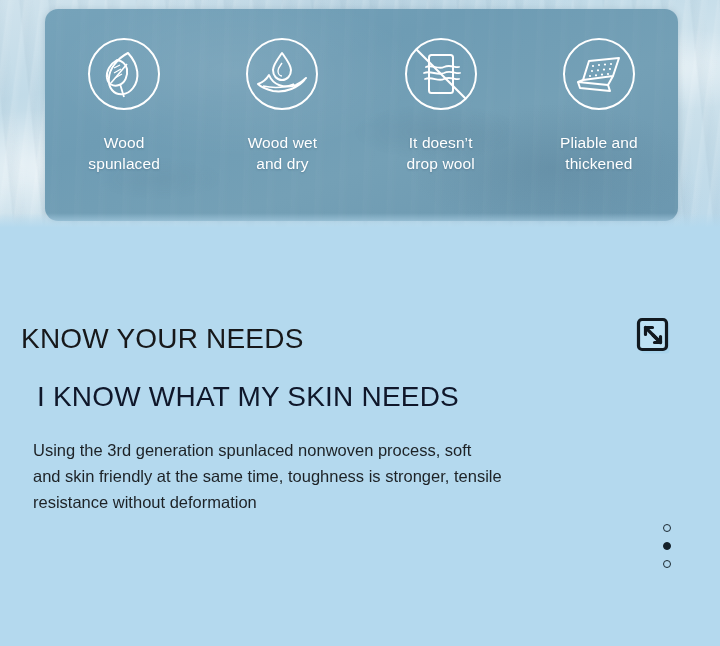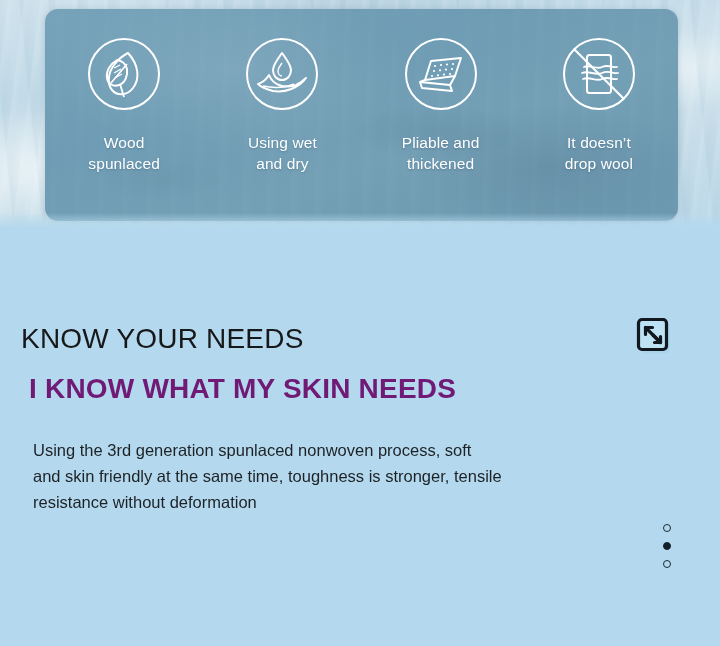--- a/index.html
+++ b/index.html
@@ -142,24 +142,24 @@
     font-size: 28px;
     font-weight: 400;
     color: #17181a;
     letter-spacing: 0.2px;
     white-space: nowrap;
   }
   .headline-2 {
     position: absolute;
     left: 21px;
     top: 136px;
-    margin: 8px;
+    margin: 16px;
     font-size: 28px;
-    font-weight: 700;
-    color: #701a75;
+    font-weight: 400;
+    color: #0f172a;
     letter-spacing: 0.2px;
     white-space: nowrap;
   }
   .body-text {
     position: absolute;
     left: 21px;
     top: 196px;
     width: 470px;
     margin: 12px;
     font-size: 16.5px;
@@ -235,22 +235,37 @@
 
         <div class="feature">
           <svg class="feature-icon" viewBox="0 0 86 86">
             <circle cx="43" cy="43" r="35" fill="none" stroke="#ffffff" stroke-width="2"></circle>
             <path d="M43 22 C48 29 52 34 52 39 C52 45 48 49 43 49 C38 49 34 45 34 39 C34 34 38 29 43 22 Z" fill="none" stroke="#ffffff" stroke-width="2" stroke-linejoin="round"></path>
             <path d="M43 32 C41 35 39 37 39 40 C39 43 41 45 43 45" fill="none" stroke="#ffffff" stroke-width="1.4"></path>
             <path d="M30 44 C34 54 45 58 57 54 C62 52 65 49 67 47 C60 57 46 62 34 60 C26 58 21 55 19 53 C22 52 27 49 30 44 Z" fill="none" stroke="#ffffff" stroke-width="2" stroke-linejoin="round"></path>
             <path d="M24 55 C33 57 45 57 55 53" fill="none" stroke="#ffffff" stroke-width="1.4"></path>
           </svg>
           <div class="feature-label">
-            <span>Using wet</span><br>
+            <span>Wood wet</span><br>
             <span>and dry</span>
+          </div>
+        </div>
+
+        <div class="feature">
+          <svg class="feature-icon" viewBox="0 0 86 86">
+            <circle cx="43" cy="43" r="35" fill="none" stroke="#ffffff" stroke-width="2"></circle>
+            <rect x="31" y="24" width="24" height="38" rx="2.5" fill="none" stroke="#ffffff" stroke-width="2"></rect>
+            <path d="M28 36 C34 33 40 39 46 36 C52 33 57 37 61 36" fill="none" stroke="#ffffff" stroke-width="1.8" stroke-linecap="round"></path>
+            <path d="M26 42 C33 39 39 45 46 42 C52 39 58 43 62 42" fill="none" stroke="#ffffff" stroke-width="1.8" stroke-linecap="round"></path>
+            <path d="M27 48 C34 45 40 51 46 48 C52 45 57 49 61 48" fill="none" stroke="#ffffff" stroke-width="1.8" stroke-linecap="round"></path>
+            <path d="M19 19 L67 67" fill="none" stroke="#ffffff" stroke-width="2.2" stroke-linecap="round"></path>
+          </svg>
+          <div class="feature-label">
+            <span>It doesn’t</span><br>
+            <span>drop wool</span>
           </div>
         </div>
 
         <div class="feature">
           <svg class="feature-icon" viewBox="0 0 86 86">
             <circle cx="43" cy="43" r="35" fill="none" stroke="#ffffff" stroke-width="2"></circle>
             <path d="M33 30 L63 27 L57 45 L27 49 Z" fill="none" stroke="#ffffff" stroke-width="2" stroke-linejoin="round"></path>
             <path d="M27 49 L22 51 L52 54 L57 45" fill="none" stroke="#ffffff" stroke-width="2" stroke-linejoin="round"></path>
             <path d="M22 51 L24 57 L54 60 L52 54" fill="none" stroke="#ffffff" stroke-width="2" stroke-linejoin="round"></path>
             <g fill="#ffffff">
@@ -267,35 +282,20 @@
                 <circle cx="46" cy="43.6" r="1.1"></circle>
                 <circle cx="52" cy="43" r="1.1"></circle>
             </g>
           </svg>
           <div class="feature-label">
             <span>Pliable and</span><br>
             <span>thickened</span>
           </div>
         </div>
 
-        <div class="feature">
-          <svg class="feature-icon" viewBox="0 0 86 86">
-            <circle cx="43" cy="43" r="35" fill="none" stroke="#ffffff" stroke-width="2"></circle>
-            <rect x="31" y="24" width="24" height="38" rx="2.5" fill="none" stroke="#ffffff" stroke-width="2"></rect>
-            <path d="M28 36 C34 33 40 39 46 36 C52 33 57 37 61 36" fill="none" stroke="#ffffff" stroke-width="1.8" stroke-linecap="round"></path>
-            <path d="M26 42 C33 39 39 45 46 42 C52 39 58 43 62 42" fill="none" stroke="#ffffff" stroke-width="1.8" stroke-linecap="round"></path>
-            <path d="M27 48 C34 45 40 51 46 48 C52 45 57 49 61 48" fill="none" stroke="#ffffff" stroke-width="1.8" stroke-linecap="round"></path>
-            <path d="M19 19 L67 67" fill="none" stroke="#ffffff" stroke-width="2.2" stroke-linecap="round"></path>
-          </svg>
-          <div class="feature-label">
-            <span>It doesn’t</span><br>
-            <span>drop wool</span>
-          </div>
-        </div>
-
       </div>
     </div>
     <div class="hero-fade-bottom"></div>
   </div>
 
   <div class="content">
     <h1 class="headline-1">KNOW YOUR NEEDS</h1>
     <h2 class="headline-2">I KNOW WHAT MY SKIN NEEDS</h2>
     <p class="body-text">Using the 3rd generation spunlaced nonwoven process, soft and skin friendly at the same time, toughness is stronger, tensile resistance without deformation</p>
   </div>

